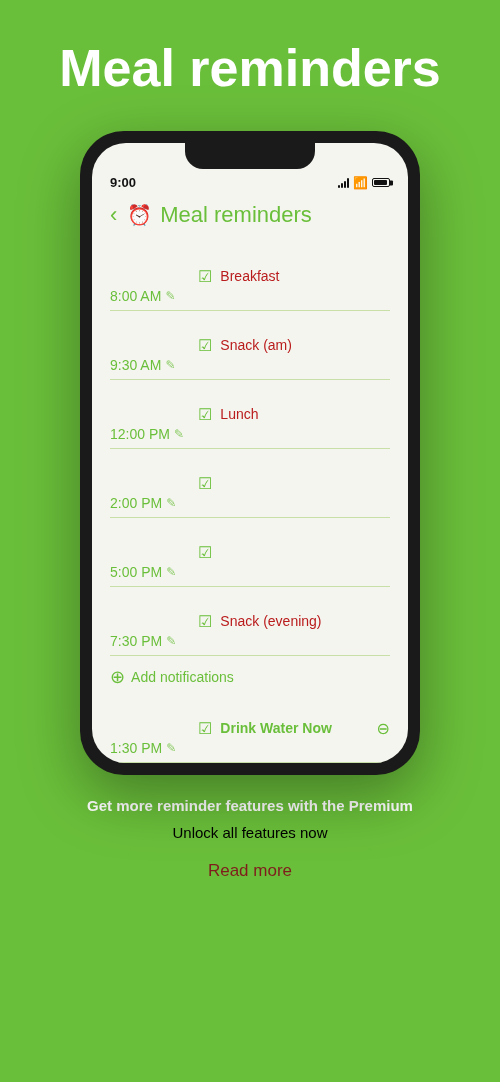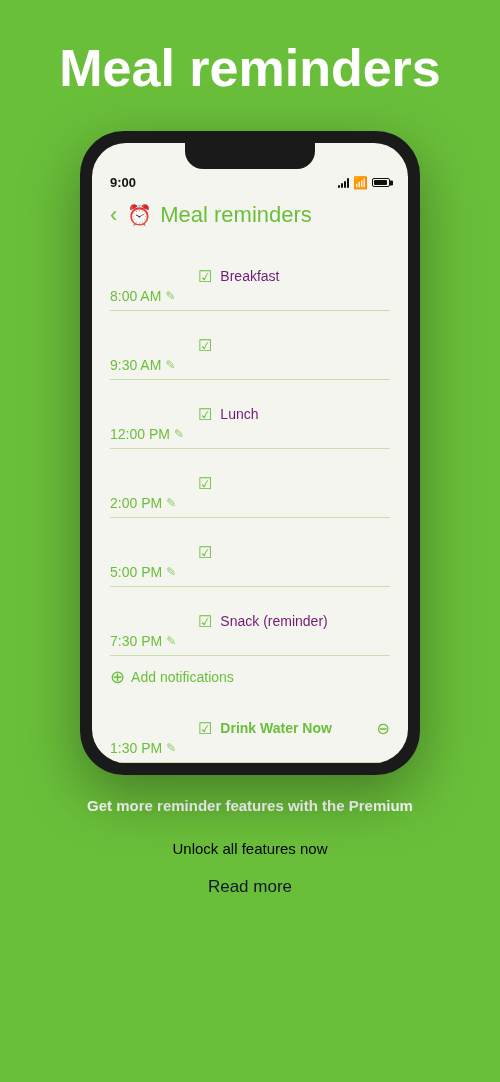--- a/index.html
+++ b/index.html
@@ -147,21 +147,21 @@
       opacity: 0.8;
     }
 
     .checkbox-icon {
       color: #6abf3a;
       font-size: 16px;
       margin: 0 8px;
     }
 
     .reminder-label {
-      color: #701a75;
+      color: #b91c1c;
       font-size: 14px;
       flex: 1;
     }
 
     .reminder-label.drink-water {
       color: #6abf3a;
       font-weight: 700;
     }
 
     .remove-icon {
@@ -189,39 +189,39 @@
       width: 100%;
       padding: 20px 30px 30px;
       text-align: center;
     }
 
     .promo-title {
       color: #ffffff;
       font-size: 15px;
       font-weight: 700;
       line-height: 1.4;
-      margin-bottom: 24px;
+      margin-bottom: 8px;
     }
 
     .promo-subtitle {
       color: #000000;
       font-size: 15px;
       font-weight: 400;
       margin-bottom: 4px;
     }
 
     .read-more-btn {
       display: block;
       width: 245px;
       margin: 0 auto;
       padding: 16px 0;
       background: #6abf3a;
       border: none;
       border-radius: 12px;
-      color: #0f172a;
+      color: #7f1d1d;
       font-size: 17px;
       font-weight: 500;
       cursor: pointer;
       text-align: center;
     }
 
     
     .signal-bar {
       display: inline-flex;
       align-items: flex-end;
@@ -317,20 +317,21 @@
 
         <div class="reminder-row">
           <span class="reminder-time">8:00 AM <span class="edit-icon">✎</span></span>
           <span class="checkbox-icon">☑</span>
           <span class="reminder-label">Breakfast</span>
         </div>
 
         <div class="reminder-row">
           <span class="reminder-time">9:30 AM <span class="edit-icon">✎</span></span>
           <span class="checkbox-icon">☑</span>
+          <span class="reminder-label">Snack (am)</span>
         </div>
 
         <div class="reminder-row">
           <span class="reminder-time">12:00 PM <span class="edit-icon">✎</span></span>
           <span class="checkbox-icon">☑</span>
           <span class="reminder-label">Lunch</span>
         </div>
 
         <div class="reminder-row">
           <span class="reminder-time">2:00 PM <span class="edit-icon">✎</span></span>
@@ -338,21 +339,21 @@
         </div>
 
         <div class="reminder-row">
           <span class="reminder-time">5:00 PM <span class="edit-icon">✎</span></span>
           <span class="checkbox-icon">☑</span>
         </div>
 
         <div class="reminder-row">
           <span class="reminder-time">7:30 PM <span class="edit-icon">✎</span></span>
           <span class="checkbox-icon">☑</span>
-          <span class="reminder-label">Snack (reminder)</span>
+          <span class="reminder-label">Snack (evening)</span>
         </div>
 
       </div>
 
       <div class="add-notifications">
         <span class="add-icon">⊕</span>
         <span>Add notifications</span>
       </div>
 
       <div class="reminder-row">

